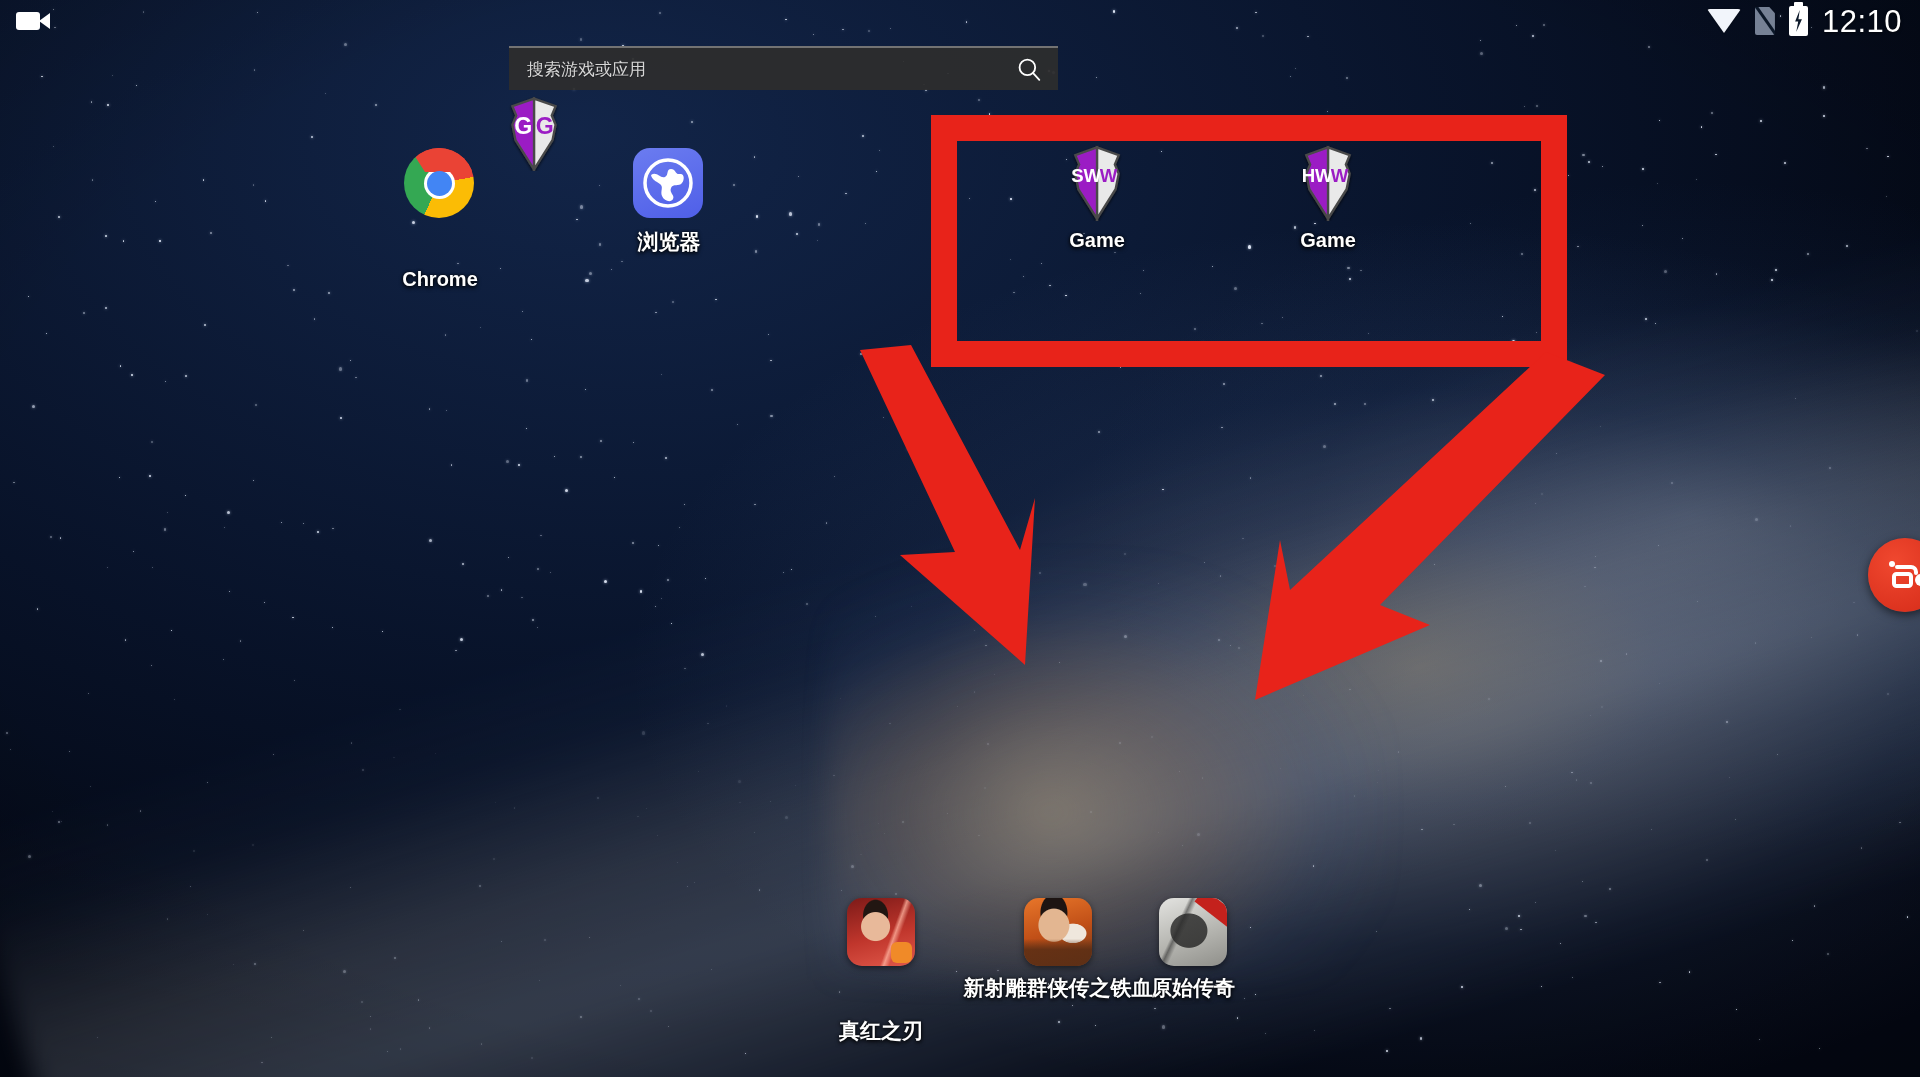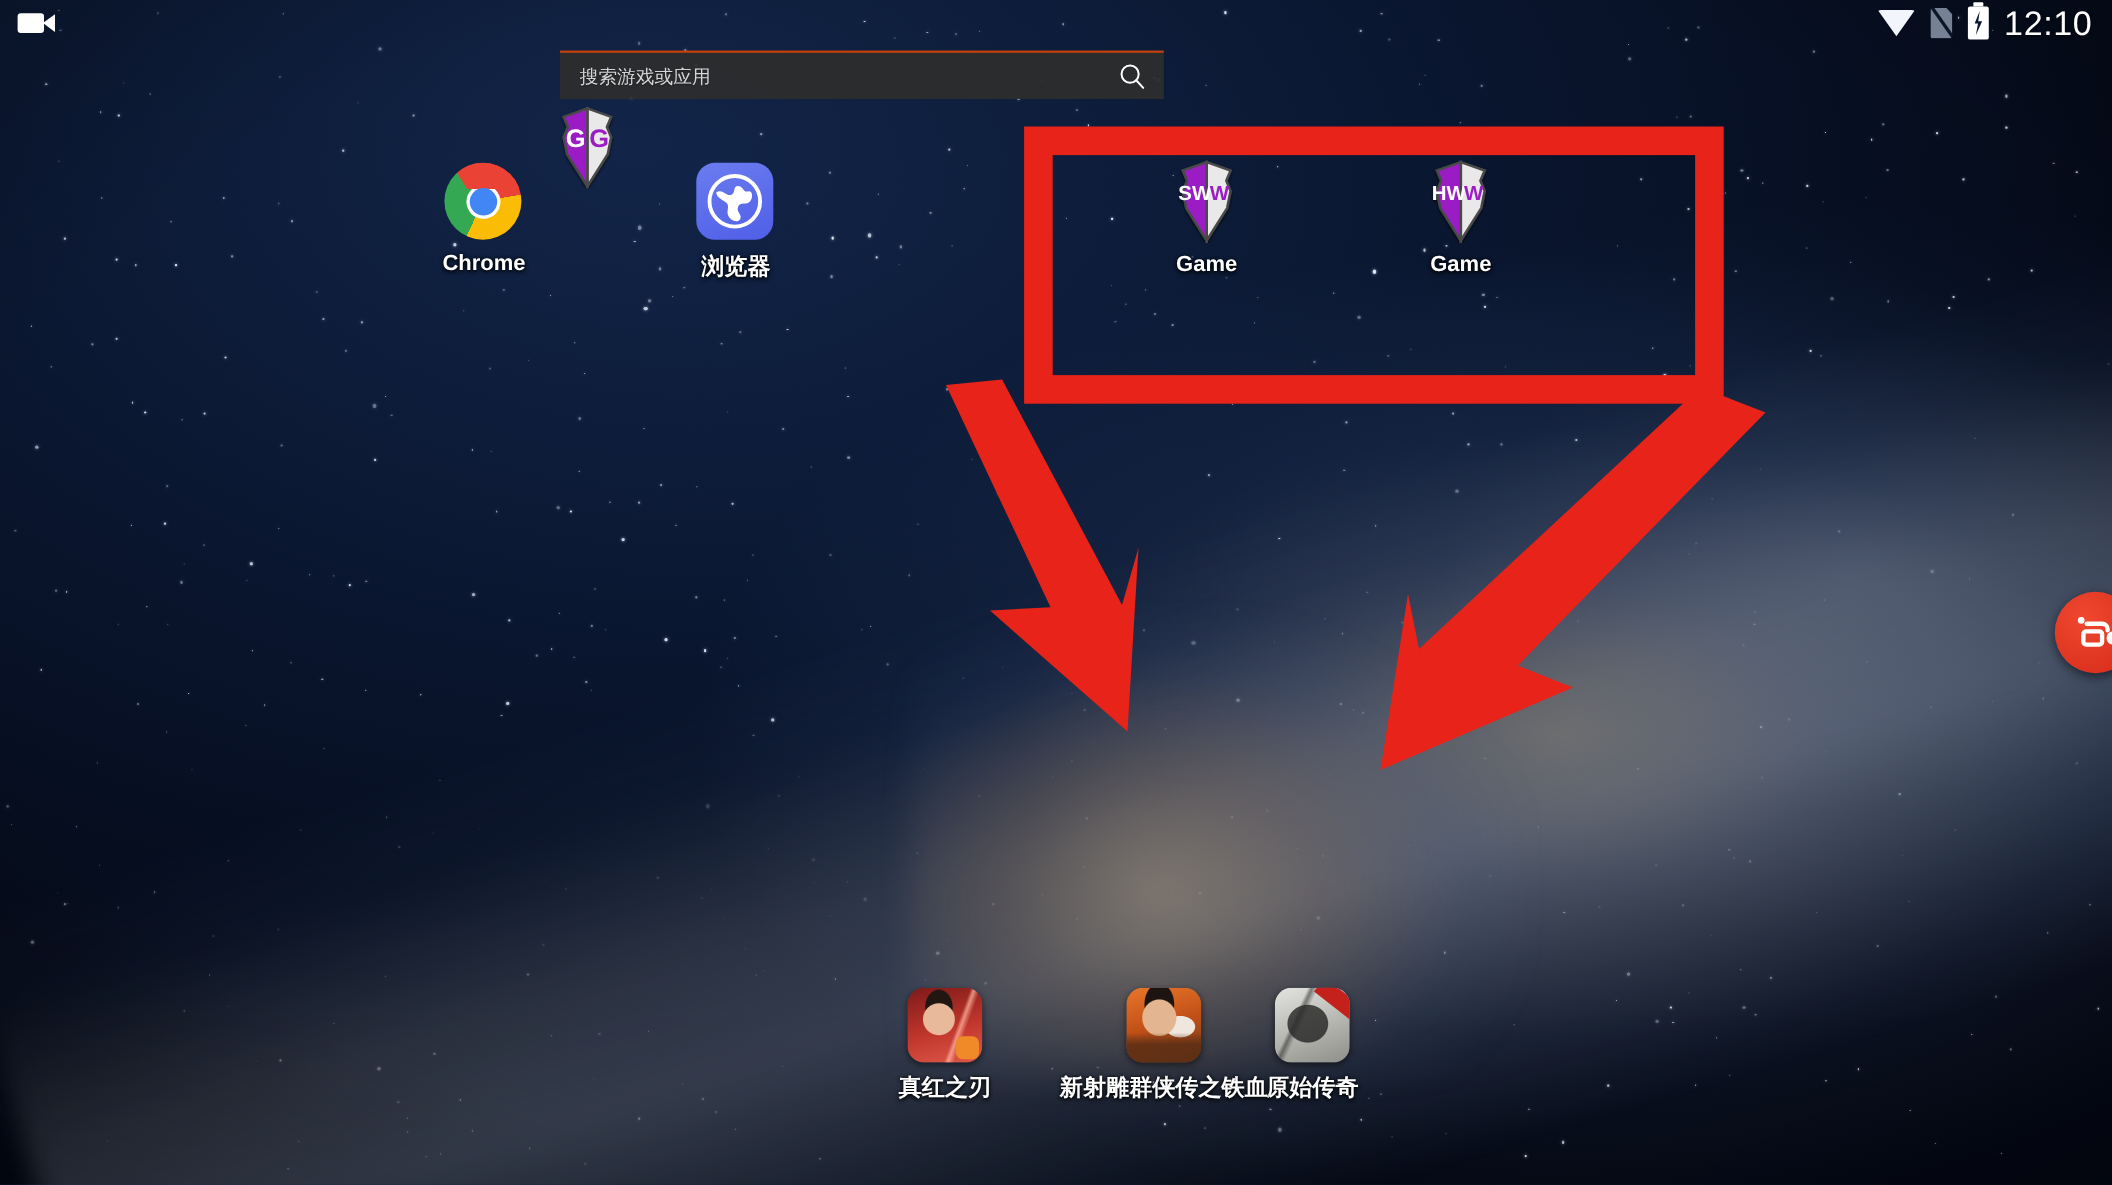--- a/index.html
+++ b/index.html
@@ -137,21 +137,21 @@
     color:#fff; font-size:31px; font-weight:400;
     letter-spacing:.5px; line-height:1;
     text-shadow:0 1px 3px rgba(0,0,0,.6);
   }
 
   
   .searchbar {
     position:absolute; left:509px; top:46px;
     width:549px; height:44px;
     background:rgba(45,45,45,0.93);
-    border-top:2px solid #c2410c;
+    border-top:2px solid #737373;
     display:flex; align-items:center;
     padding:0 16px 0 18px;
     z-index:15;
   }
   .searchbar .ph {
     color:#d6d6d6; font-size:17px; flex:1;
     text-shadow:0 1px 1px rgba(0,0,0,.4);
   }
   .search-icon { width:26px; height:26px; flex:none; }
 
@@ -824,21 +824,21 @@
     </defs>
     <g filter="url(#ggsh)">
       <path d="M40 2 L68 12 L63 24 L68 36 L64 56 L40 94 Z" fill="#e9e9e9" stroke="#4a4a4a" stroke-width="3"></path>
       <path d="M40 2 L12 12 L17 24 L12 36 L16 56 L40 94 Z" fill="#9b1fc4" stroke="#4a4a4a" stroke-width="3"></path>
       <text x="26" y="48" font-family="Liberation Sans, sans-serif" font-size="30" font-weight="700" fill="#ffffff" text-anchor="middle">G</text>
       <text x="54" y="48" font-family="Liberation Sans, sans-serif" font-size="30" font-weight="700" fill="#9b1fc4" text-anchor="middle">G</text>
     </g>
   </svg>
 
 
-  <div class="app" style="left:365px; top:148px;">
+  <div class="app" style="left:365px; top:148px;gap:40px;">
     <div class="icon-box">
       <div class="chrome">
           <div class="top-red"></div>
         </div>
     </div>
     <div class="label en">Chrome</div>
   </div>
 
   <div class="app" style="left:594px; top:148px;">
     <div class="icon-box">
@@ -872,21 +872,21 @@
         <path d="M40 2 L12 12 L17 24 L12 36 L16 56 L40 94 Z" fill="#9b1fc4" stroke="#4a4a4a" stroke-width="3"></path>
         <text x="26" y="47" font-family="Liberation Sans, sans-serif" font-size="24" font-weight="700" fill="#ffffff" text-anchor="middle">HW</text>
         <text x="55" y="47" font-family="Liberation Sans, sans-serif" font-size="24" font-weight="700" fill="#9b1fc4" text-anchor="middle">W</text>
       </g>
     </svg>
     <div class="label en">Game</div>
   </div>
 
 
 
-  <div class="app" style="left:784px; top:898px;">
+  <div class="app" style="left:806px; top:898px;gap:43px;">
     <div class="tile">
       <div class="inner" style="background:linear-gradient(165deg,#7d1a18,#c0362c 55%,#e0584a)"></div>
       <div class="inner" style="background:
           radial-gradient(ellipse at 42% 42%, #e8b99a 0 14px, rgba(0,0,0,0) 15px),
           radial-gradient(ellipse at 42% 26%, #221612 0 12px, rgba(0,0,0,0) 13px)"></div>
       <div class="inner" style="background:linear-gradient(110deg,rgba(0,0,0,0) 62%, rgba(255,180,160,.75) 66%, rgba(0,0,0,0) 72%)"></div>
       <div style="position:absolute;right:3px;bottom:3px;width:21px;height:21px;border-radius:6px;background:#f08a28"></div>
     </div>
     <div class="label">真红之刃</div>
   </div>

